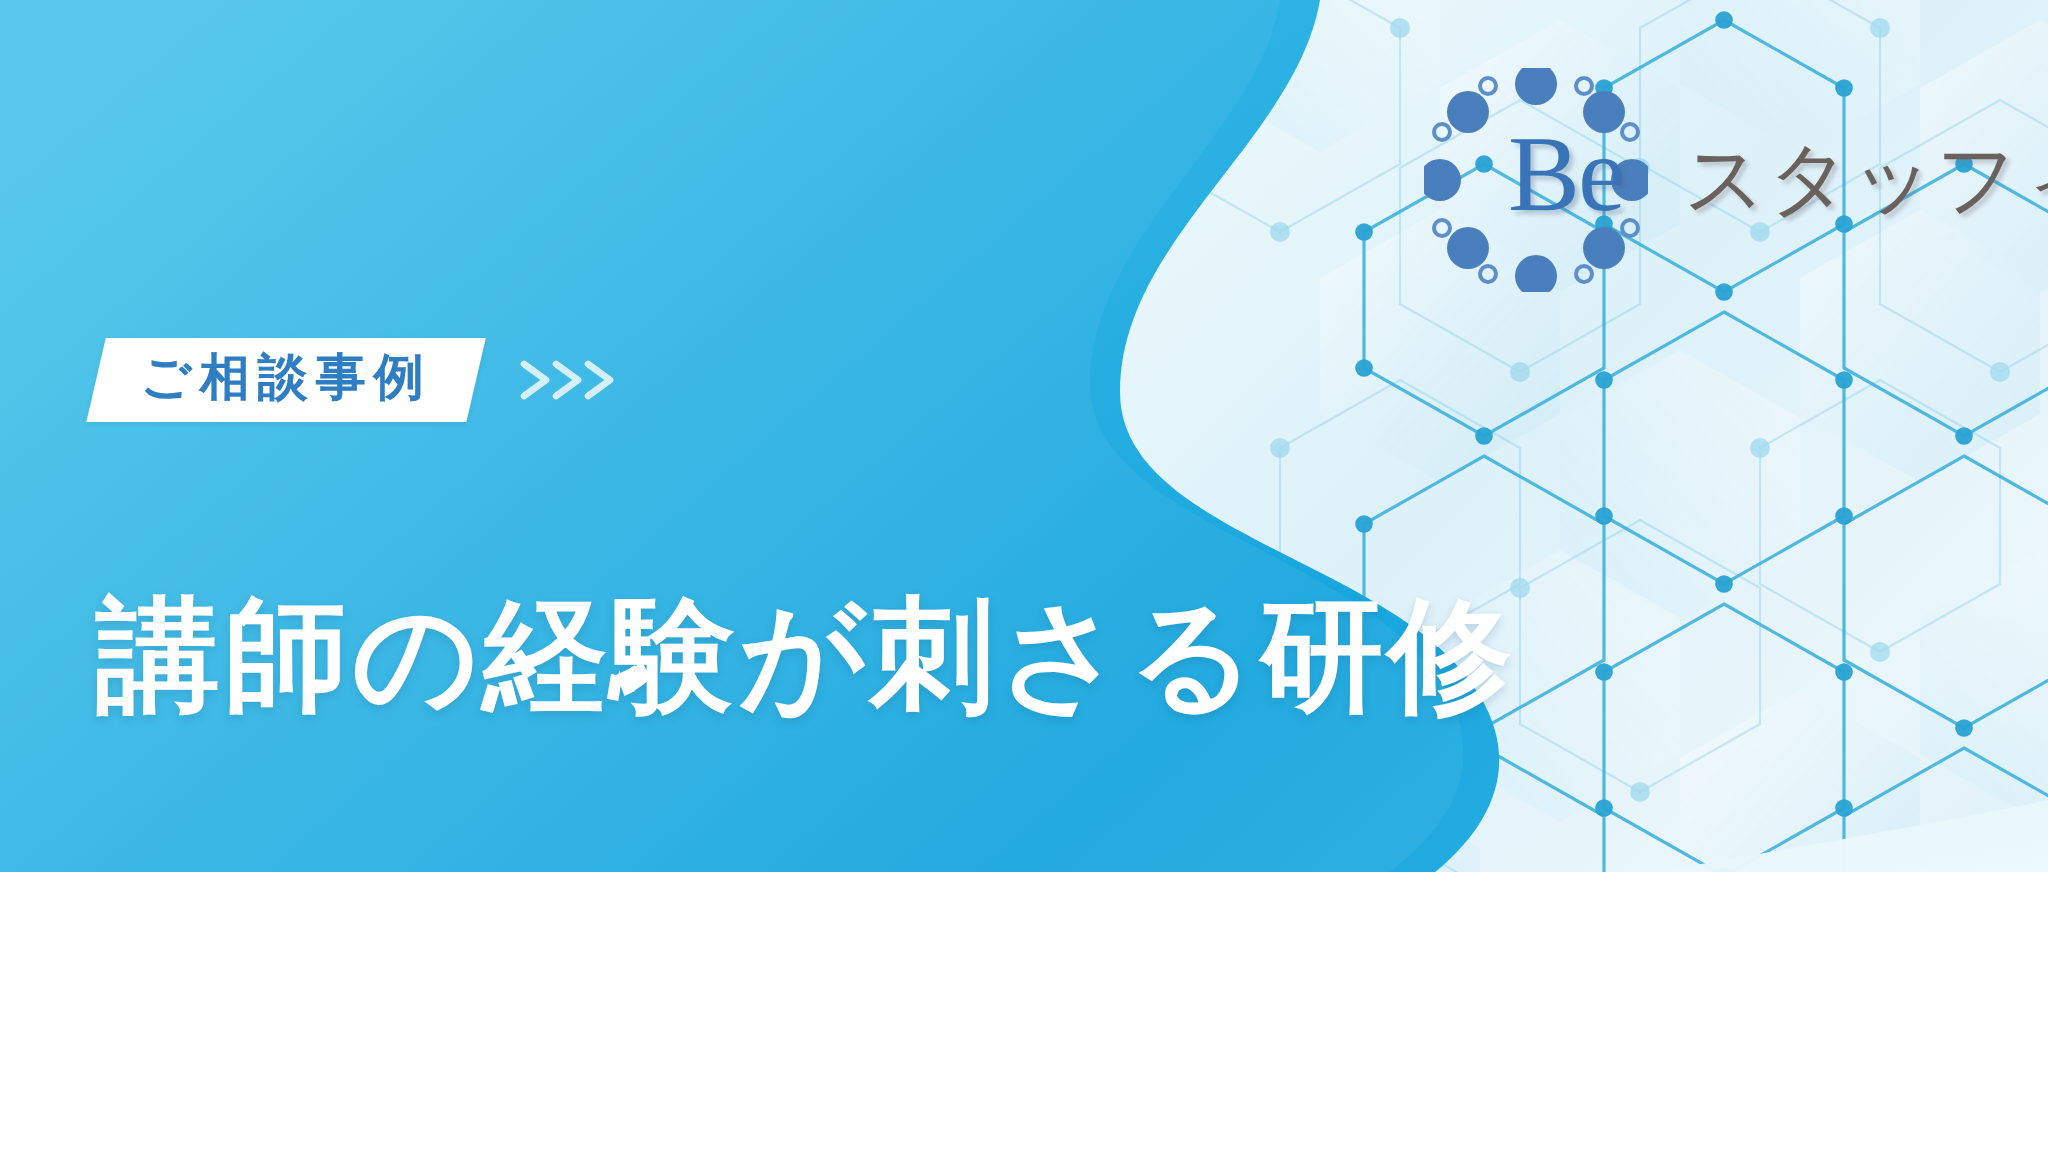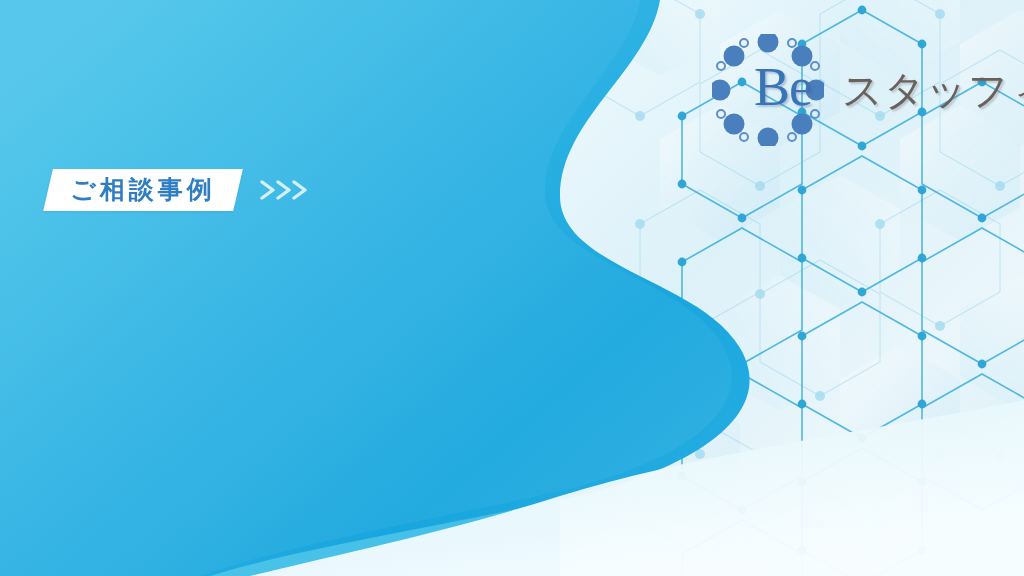--- a/index.html
+++ b/index.html
@@ -3,21 +3,21 @@
 <meta charset="utf-8">
 <style>
   html, body {
     margin: 0;
     padding: 0;
     background: #ffffff;
   }
   #stage {
     position: relative;
     width: 1024px;
-    height: 576px;
+    height: 436px;
     overflow: hidden;
     font-family: "Liberation Sans", "DejaVu Sans", sans-serif;
     background: #4ec6ea;
   }
 
   
   .layer {
     position: absolute;
     inset: 0;
     width: 1024px;
@@ -340,14 +340,15 @@
     </div>
     <div id="chevrons">
       <svg width="58" height="30" viewBox="0 0 58 30" fill="none" stroke="#ffffff" stroke-width="3.4" stroke-linecap="round" stroke-linejoin="round" opacity="0.78">
         <polyline points="4,7 15,15 4,23"></polyline>
         <polyline points="20,7 31,15 20,23"></polyline>
         <polyline points="36,7 47,15 36,23"></polyline>
       </svg>
     </div>
   </div>
 
+  <h1 id="title">講師の経験が刺さる研修</h1>
 
 </div>
 
 </body></html>

